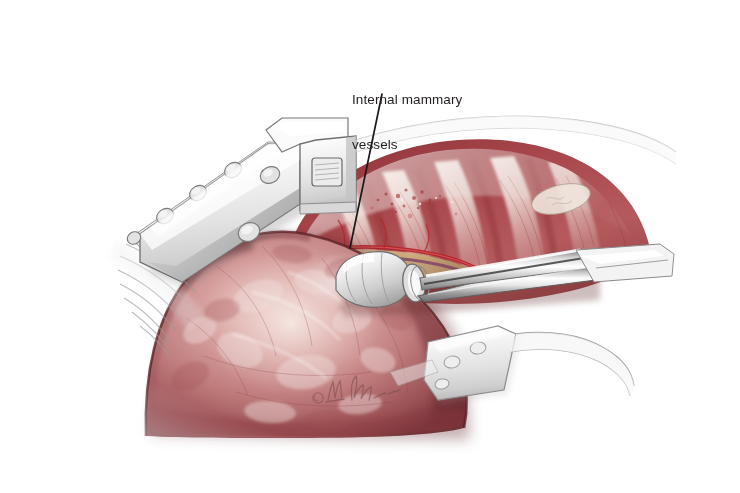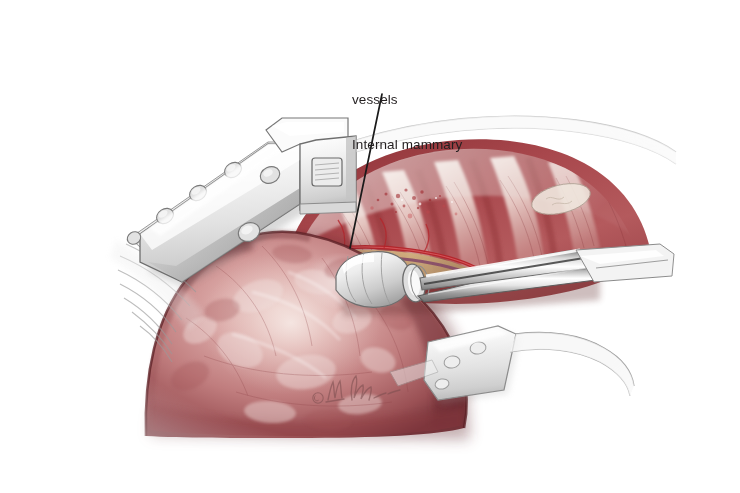--- a/index.html
+++ b/index.html
@@ -515,18 +515,18 @@
         </g>
       </g>
 
     </g>
 
     <line x1="382" y1="94" x2="350" y2="248" stroke="#1a1a1a" stroke-width="1.7" stroke-linecap="round"></line>
   </svg>
 
   <div id="annotation-layer">
     <div id="callout-internal-mammary" class="callout-label">
+      <div>Internal mammary</div>
       <div>vessels</div>
-      <div>Internal mammary</div>
     </div>
   </div>
 
 </div>
 
 </body></html>

